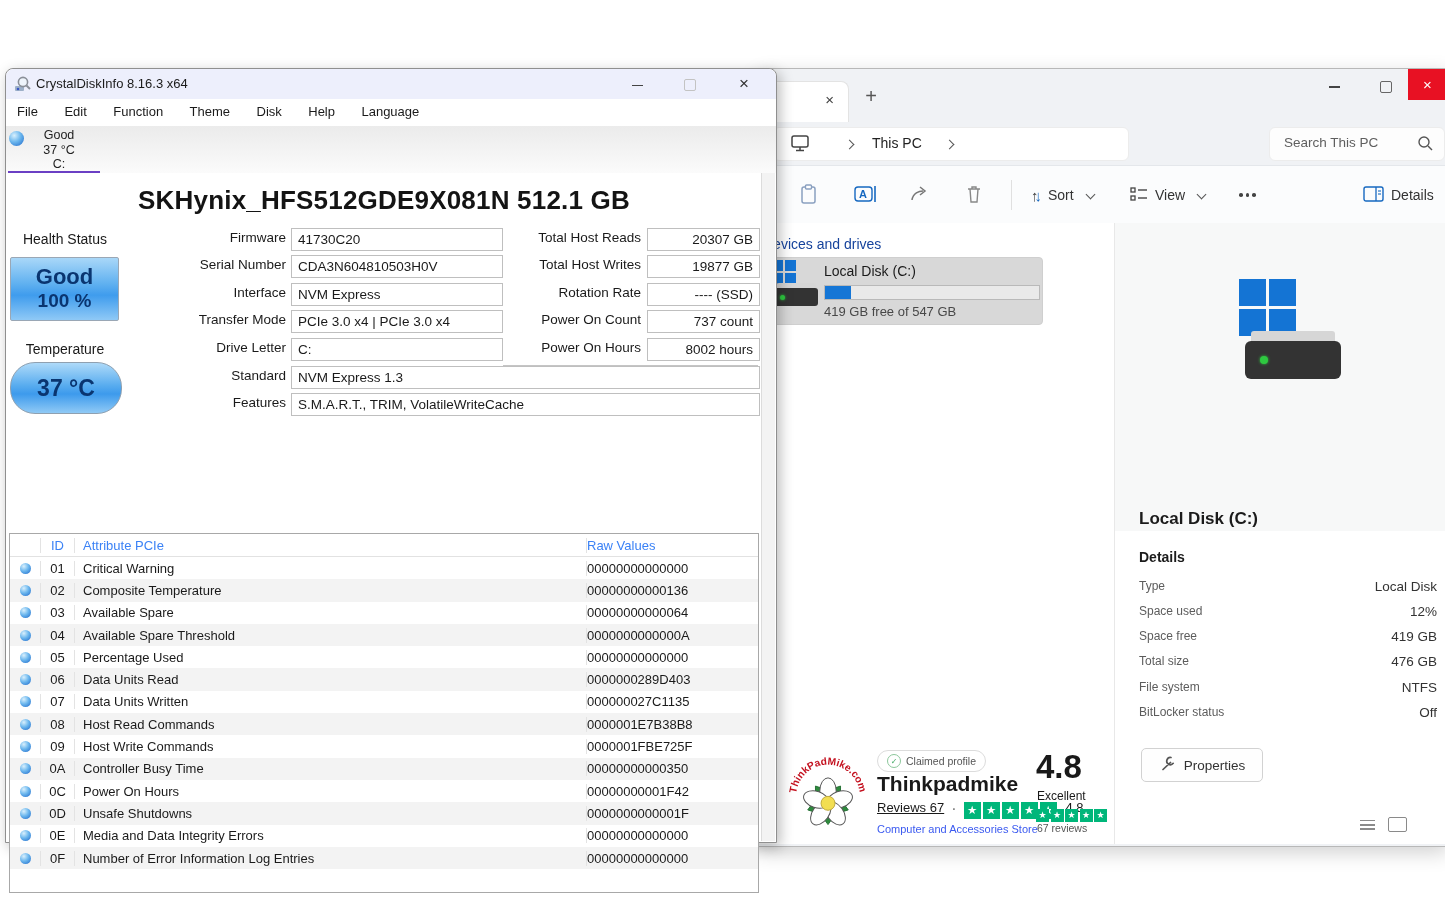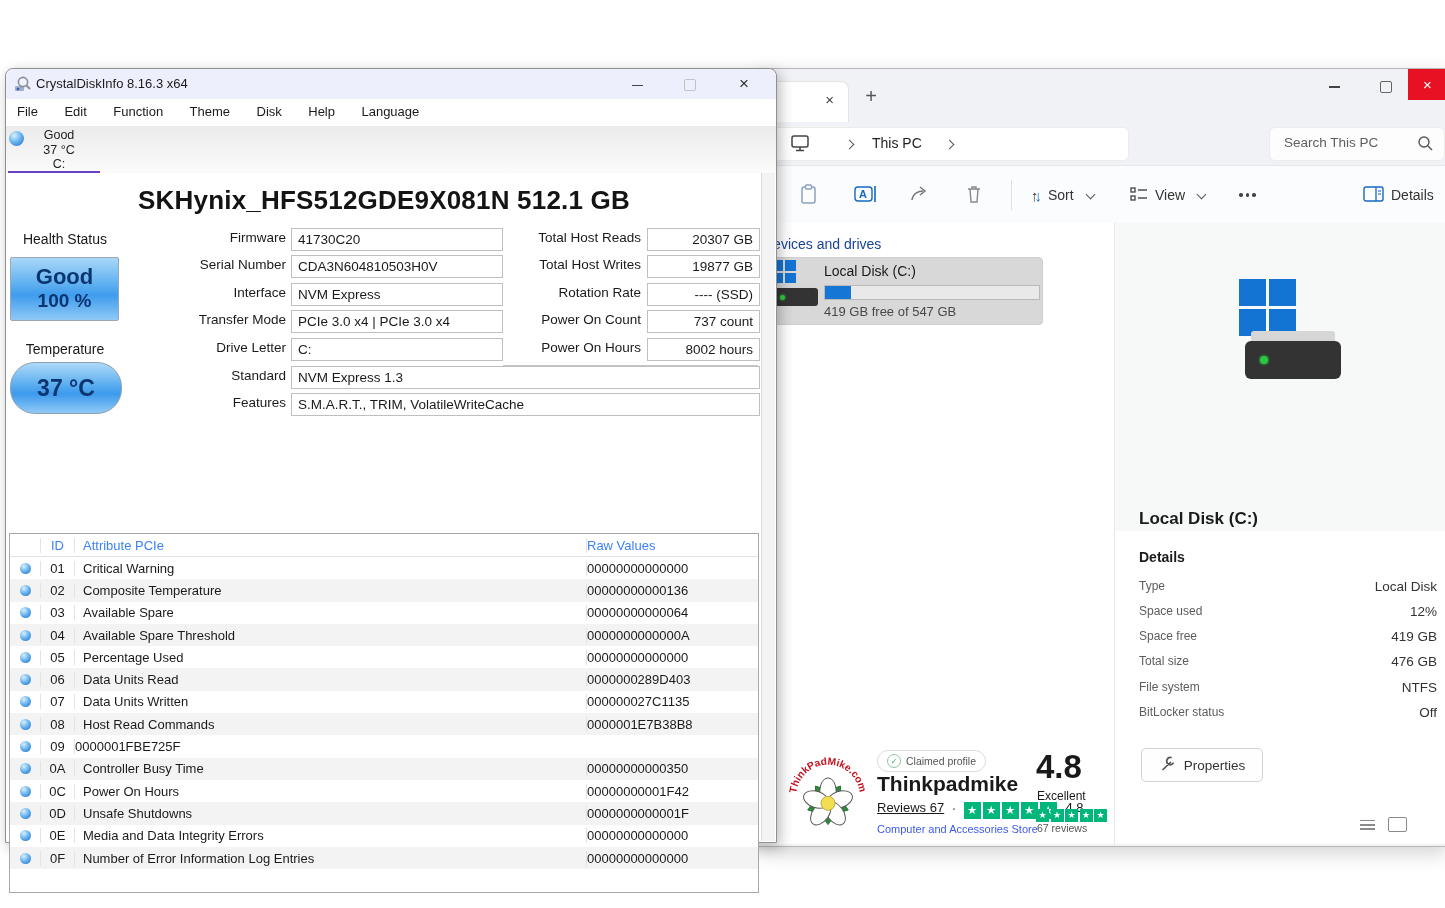--- a/index.html
+++ b/index.html
@@ -460,20 +460,21 @@
         </div>
       <div class="srow">
           <span class="orb"></span>
           <span class="scell-id">08</span>
           <span class="scell-name">Host Read Commands</span>
           <span class="scell-raw">0000001E7B38B8</span>
         </div>
       <div class="srow">
           <span class="orb"></span>
           <span class="scell-id">09</span>
+          <span class="scell-name">Host Write Commands</span>
           <span class="scell-raw">0000001FBE725F</span>
         </div>
       <div class="srow">
           <span class="orb"></span>
           <span class="scell-id">0A</span>
           <span class="scell-name">Controller Busy Time</span>
           <span class="scell-raw">00000000000350</span>
         </div>
       <div class="srow">
           <span class="orb"></span>

